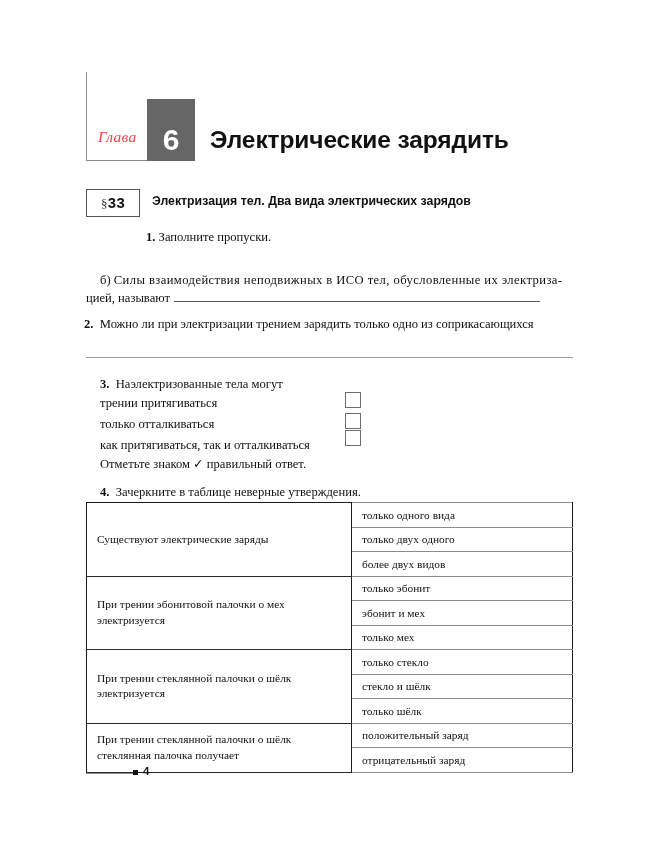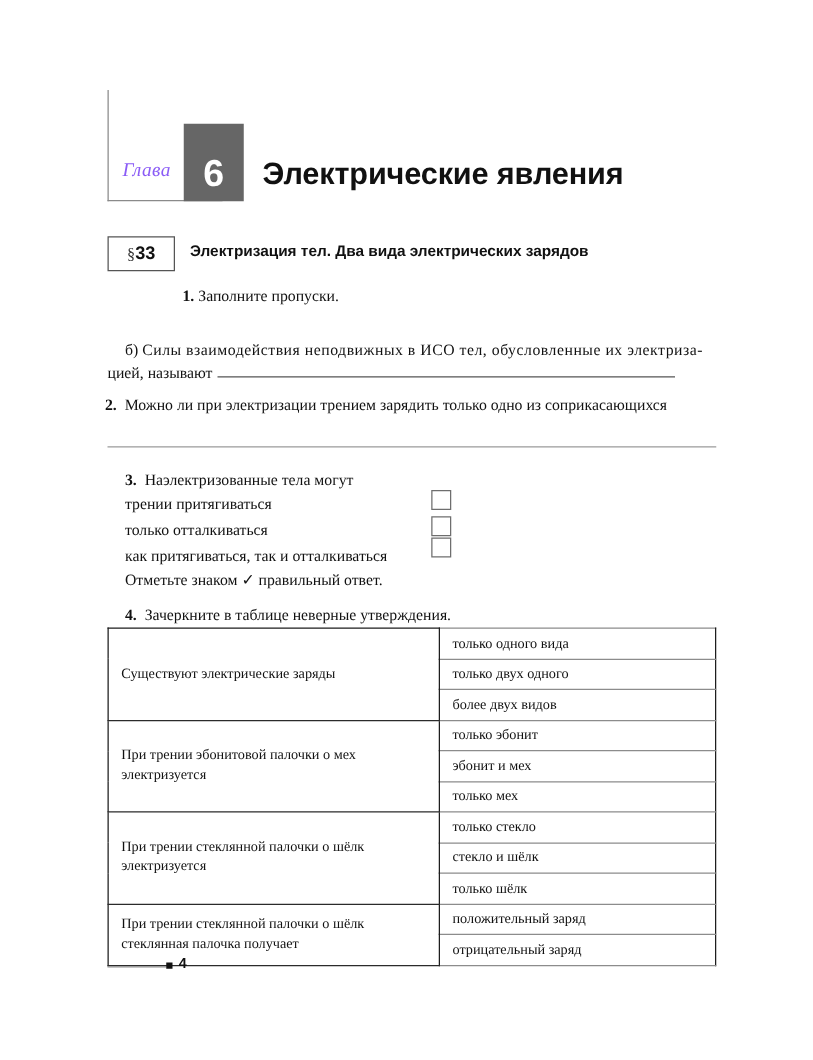--- a/index.html
+++ b/index.html
@@ -44,21 +44,21 @@
     box-sizing: border-box;
   }
   .chapter-word {
     position: absolute;
     left: 12px;
     top: 56px;
     font-family: "Liberation Serif", "DejaVu Serif", serif;
     font-style: italic;
     font-size: 15.5px;
     letter-spacing: 0.3px;
-    color: #8b5cf6;
+    color: #ef4444;
     white-space: nowrap;
   }
   .chapter-num-box {
     position: absolute;
     left: 61px;
     top: 27px;
     width: 48px;
     height: 62px;
     background: #666666;
   }
@@ -105,21 +105,21 @@
     box-sizing: border-box;
     text-align: center;
     white-space: nowrap;
   }
   .section-badge .sg {
     font-family: "Liberation Serif", "DejaVu Serif", serif;
     font-size: 13px;
     color: #333;
   }
   .section-badge .snum {
-    font-family: Liberation Sans, sans-serif;
+    font-family: Liberation Mono, monospace;
     font-weight: bold;
     font-size: 14.5px;
     color: #111;
   }
   .section-badge-inner {
     display: block;
     line-height: 26px;
   }
   .section-title {
     position: absolute;
@@ -253,21 +253,21 @@
 <body>
 
 <div class="page">
 
   <div class="chapter-header">
     <div class="chapter-frame"></div>
     <div class="chapter-word">Глава</div>
     <div class="chapter-num-box">
       <div class="chapter-num">6</div>
     </div>
-    <div class="chapter-title">Электрические явления</div>
+    <div class="chapter-title">Электрические зарядить</div>
   </div>
 
   <div class="section-header">
     <div class="section-badge">
       <span class="section-badge-inner">
         <span class="sg">§</span><span class="snum">33</span>
       </span>
     </div>
     <div class="section-title">Электризация тел. Два вида электрических зарядов</div>
   </div>

